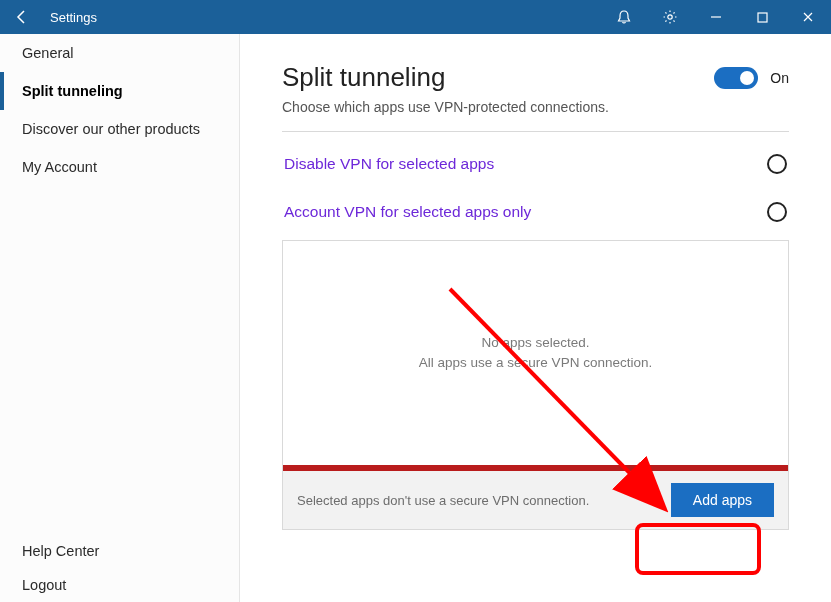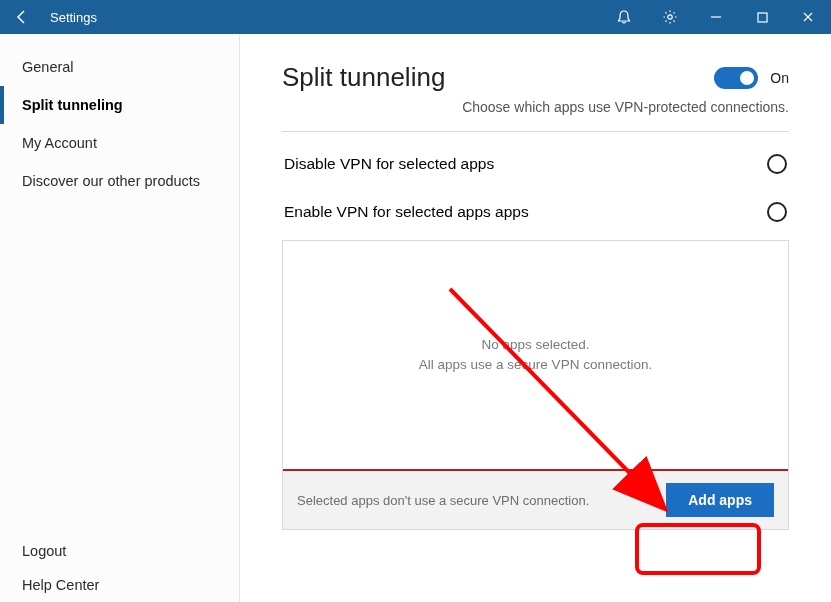--- a/index.html
+++ b/index.html
@@ -21,21 +21,20 @@
   .sysicon {
     width: 46px; height: 34px; display:flex; align-items:center; justify-content:center; cursor:pointer;
   }
   .sysicon svg { stroke: #fff; fill:none; }
   
   .body { display:flex; height: calc(602px - 34px); }
   .sidebar {
     width: 240px;
     border-right: 1px solid #e5e5e5;
     display:flex; flex-direction:column;
-    padding-top: 14px;
     background: #fcfcfc;
   }
   .nav-item {
     padding: 11px 22px;
     font-size: 14.5px;
     color: #2b2b2b;
     cursor:pointer;
   }
   .nav-item.active {
     font-weight: 700;
@@ -58,47 +57,47 @@
   .header-row { display:flex; align-items:center; }
   .page-title { font-size: 26px; font-weight:400; color:#222; }
   .header-row .gap { flex:1; }
   .toggle {
     width:44px; height:22px; background:#1b6ec2; border-radius:11px; position:relative; cursor:pointer;
   }
   .toggle .knob {
     width:14px; height:14px; background:#fff; border-radius:50%; position:absolute; top:4px; right:4px;
   }
   .toggle-label { font-size:14px; margin-left:12px; color:#222; }
-  .subtitle { font-size:14px; color:#555; margin-top:6px;text-align:right; }
+  .subtitle { font-size:14px; color:#555; margin-top:6px; }
   .divider { border:none; border-top:1px solid #d9d9d9; margin:16px 0 8px 0; }
   .option-row {
     display:flex; align-items:center; padding:14px 2px; cursor:pointer;
   }
-  .option-row .label { font-size:15.5px; color:#000000; flex:1; }
+  .option-row .label { font-size:15.5px; color:#6d28d9; flex:1; }
   .radio {
     width:20px; height:20px; border:2px solid #222; border-radius:50%;
   }
   .apps-box {
     border:1px solid #d9d9d9;
     height: 290px;
     display:flex; flex-direction:column;
     margin-top: 4px;
   }
   .apps-empty {
     flex:1; display:flex; flex-direction:column; align-items:center; justify-content:center;
     color:#7a7a7a; font-size:13.5px; text-align:center; line-height:1.5;
   }
   .apps-footer {
-    background:#f2f2f2; border-top:2px solid #b91c1c;
+    background:#f2f2f2; border-top:6px solid #b91c1c;
     display:flex; align-items:center; padding:12px 14px;
   }
   .apps-footer .msg { font-size:13px; color:#6d6d6d; flex:1; }
   .add-btn {
     background:#1b6ec2; color:#fff; border:none; font-size:14px;
-    padding:9px 22px; cursor:pointer;font-weight:bold;
+    padding:9px 22px; cursor:pointer;
   }
   
   .highlight-rect {
     position:absolute;
     border:4px solid #ff0000;
     border-radius:8px;
     pointer-events:none;
   }
   
   .arrow-svg { position:absolute; pointer-events:none; }
@@ -139,45 +138,45 @@
     <svg width="12" height="12" viewBox="0 0 12 12">
         <path d="M2 2 L10 10 M10 2 L2 10" stroke="#fff" stroke-width="1.2"></path>
       </svg>
   </div>
 </div>
 
 <div class="body">
   <div class="sidebar">
     <div class="nav-item">General</div>
     <div class="nav-item active">Split tunneling</div>
+    <div class="nav-item">Discover our other products</div>
     <div class="nav-item">My Account</div>
-    <div class="nav-item">Discover our other products</div>
     <div class="grow"></div>
+    <div class="bottom-item">Help Center</div>
     <div class="bottom-item">Logout</div>
-    <div class="bottom-item">Help Center</div>
   </div>
 
   <div class="content">
     <div class="header-row">
       <div class="page-title">Split tunneling</div>
       <div class="gap"></div>
       <div class="toggle">
         <div class="knob"></div>
       </div>
       <div class="toggle-label">On</div>
     </div>
     <div class="subtitle">Choose which apps use VPN-protected connections.</div>
     <hr class="divider">
 
     <div class="option-row">
       <div class="label">Disable VPN for selected apps</div>
       <div class="radio"></div>
     </div>
     <div class="option-row">
-      <div class="label">Enable VPN for selected apps apps</div>
+      <div class="label">Account VPN for selected apps only</div>
       <div class="radio"></div>
     </div>
 
     <div class="apps-box">
       <div class="apps-empty">
         <div>No apps selected.</div>
         <div>All apps use a secure VPN connection.</div>
       </div>
       <div class="apps-footer">
         <div class="msg">Selected apps don't use a secure VPN connection.</div>

